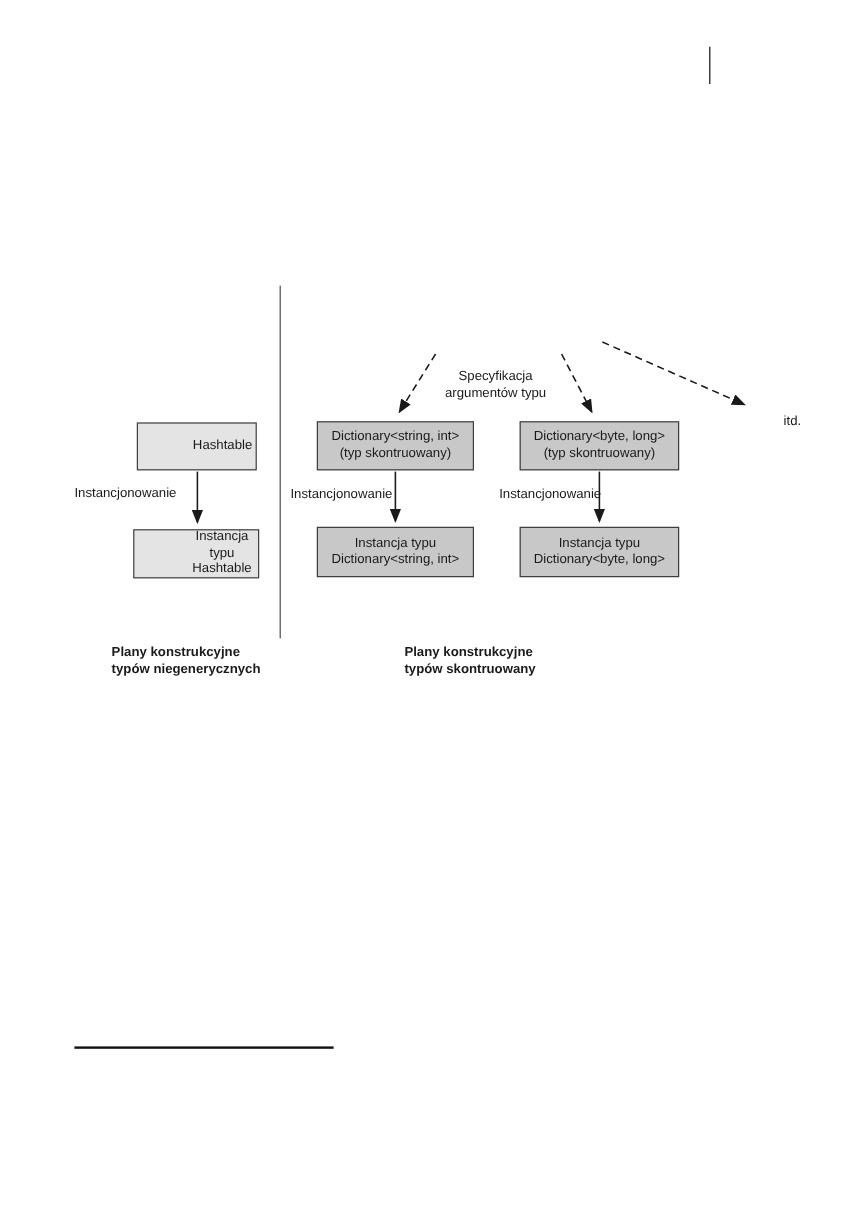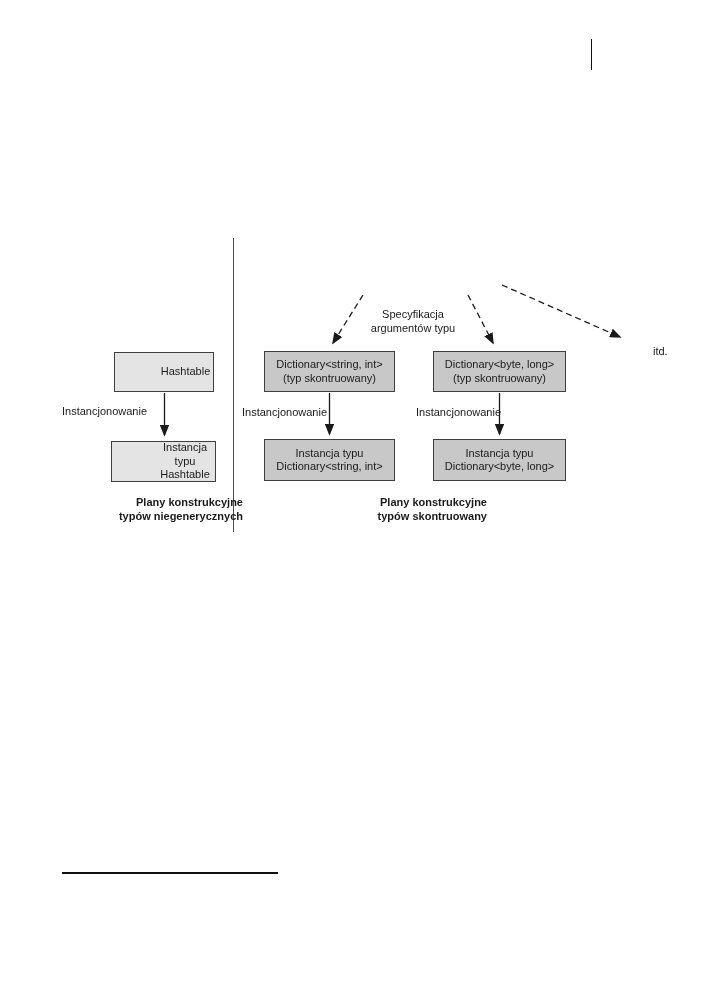--- a/index.html
+++ b/index.html
@@ -21,21 +21,22 @@
     box-sizing:border-box;
   }
   .node.generic{background:var(--generic-box-fill,#c8c8c8);}
   .node.nongeneric{background:var(--nongeneric-box-fill,#e4e4e4);padding-left:43px;}
   .lbl{
     position:absolute;font-size:11px;line-height:13.5px;white-space:nowrap;
   }
   .lbl.center{text-align:center;white-space:normal;}
   .caption{
     position:absolute;font-size:11px;line-height:13.5px;font-weight:bold;
-    text-align:right;
+    text-align:left;
+    margin-top:42px;
   }
   svg.overlay{position:absolute;left:0;top:0;pointer-events:none;}
   svg .solid{stroke:var(--line,#1a1a1a);stroke-width:1.3;fill:none;}
   svg .dashed{stroke:var(--line,#1a1a1a);stroke-width:1.3;fill:none;stroke-dasharray:6 4;}
   svg .ah{fill:var(--line,#1a1a1a);}
 </style>
 </head>
 <body>
 
 <div class="page">

